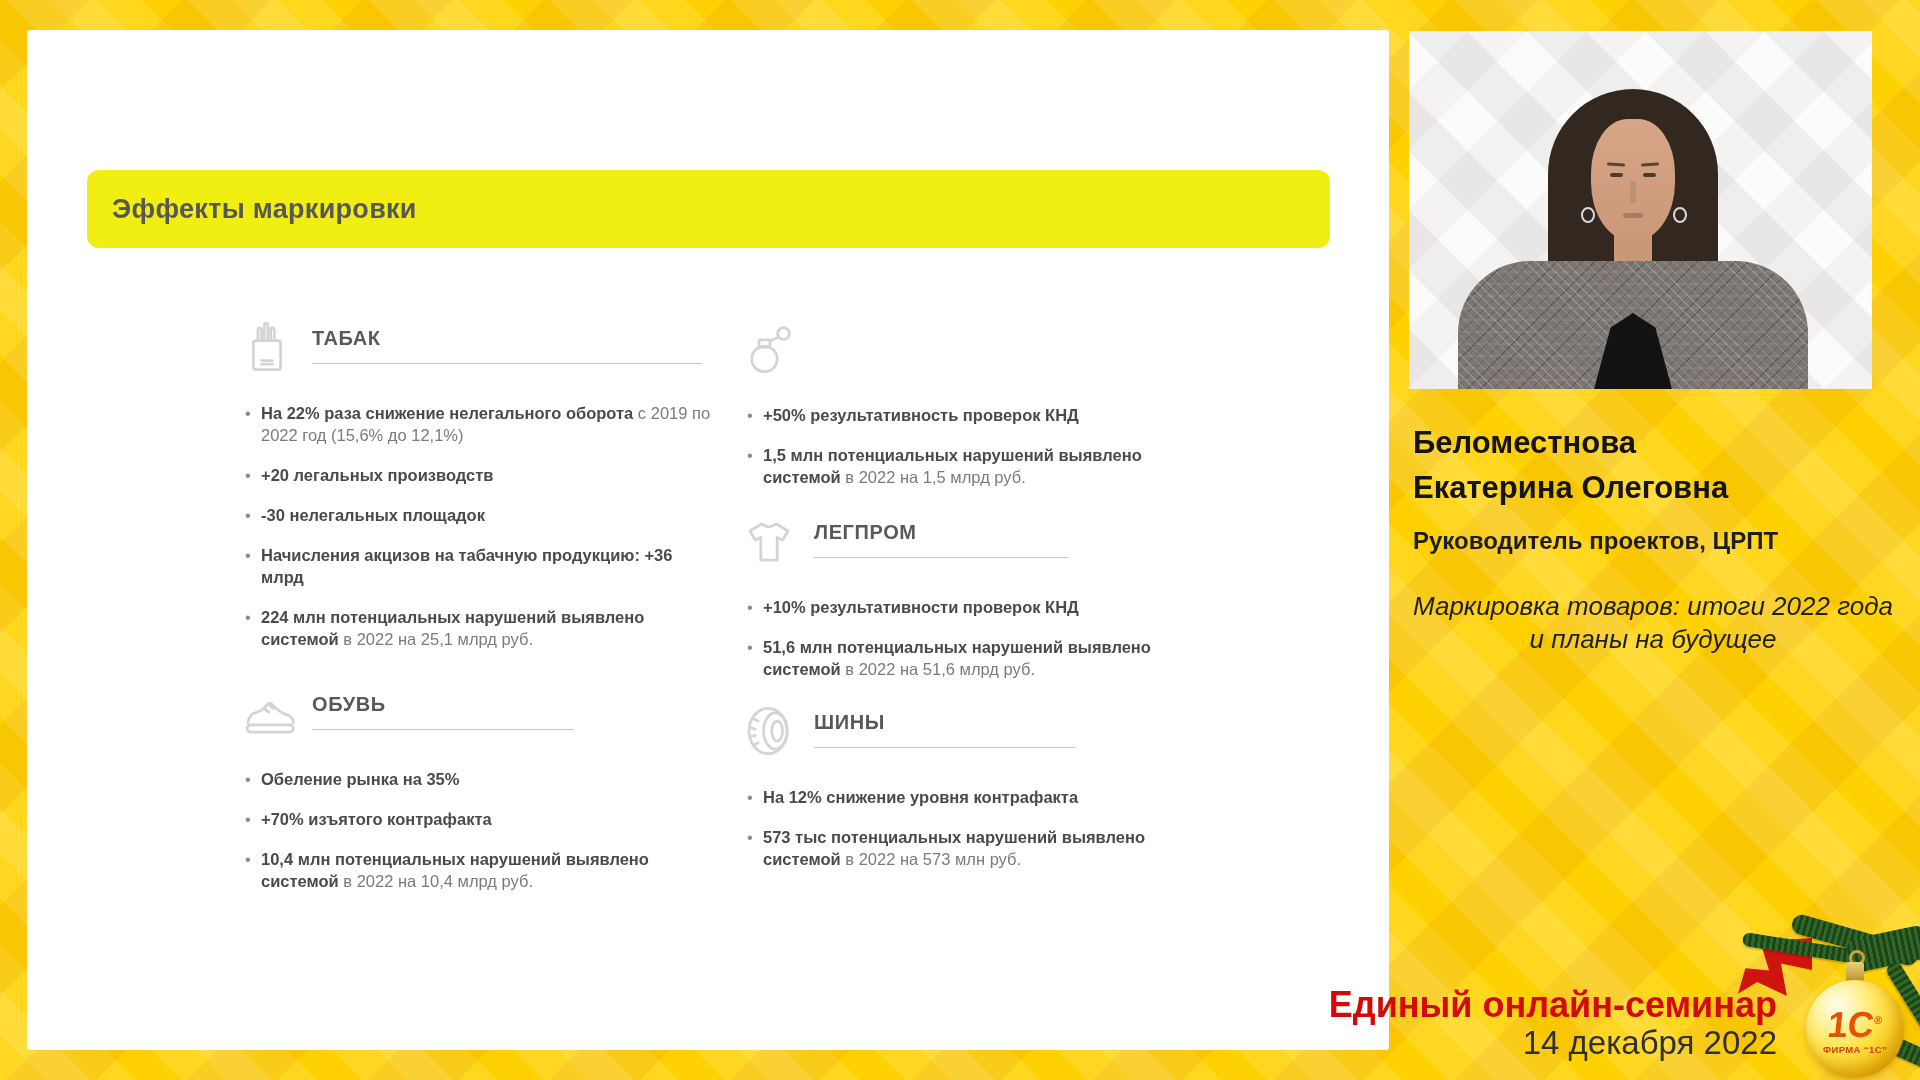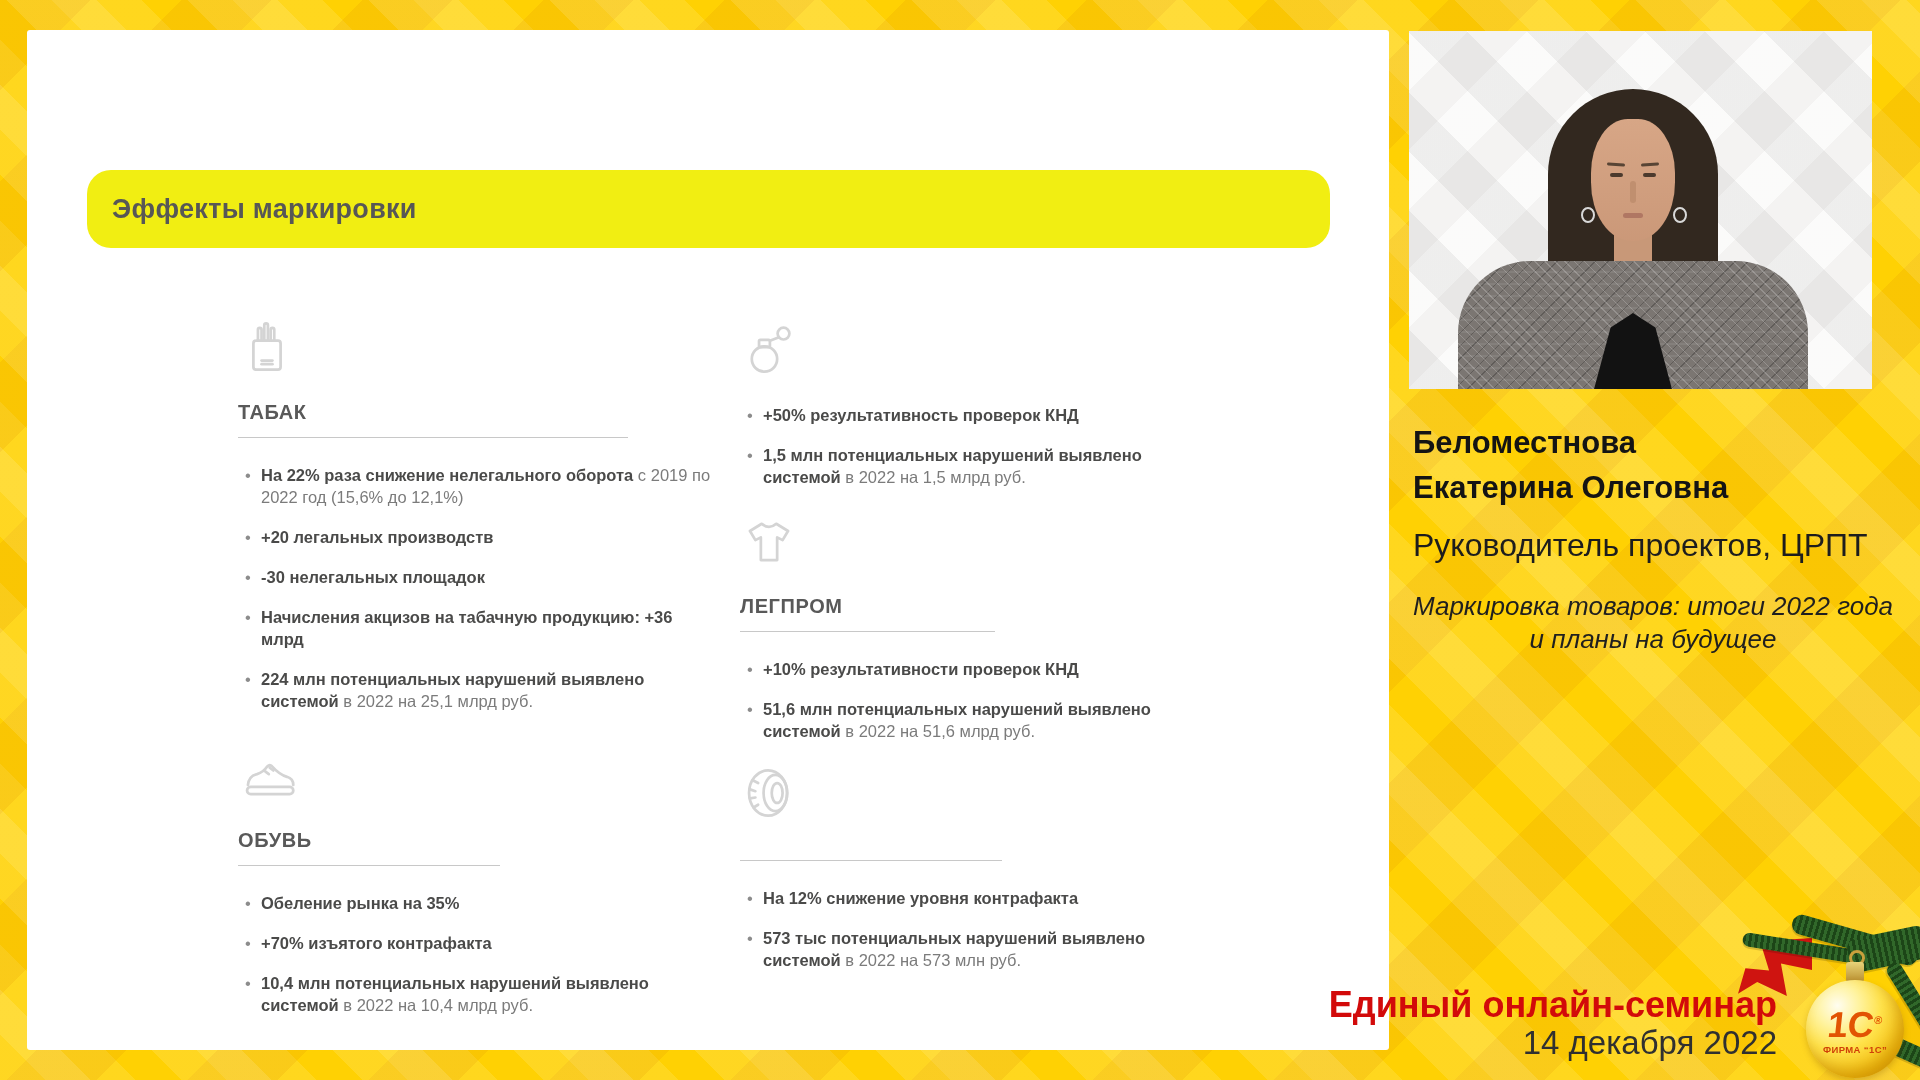--- a/index.html
+++ b/index.html
@@ -7,27 +7,27 @@
     position:relative;width:1920px;height:1080px;overflow:hidden;
     font-family:"Liberation Sans",sans-serif;
     background-color:#ffd103;
     background-image:
       repeating-linear-gradient(45deg, rgba(255,255,255,0.12) 0 64px, rgba(255,255,255,0) 64px 128px),
       repeating-linear-gradient(135deg, rgba(222,140,0,0.16) 0 64px, rgba(222,140,0,0) 64px 128px),
       repeating-linear-gradient(45deg, rgba(255,226,80,0.0) 0 32px, rgba(255,226,80,0.35) 32px 96px, rgba(255,226,80,0) 96px 128px);
   }
   
   .slide{position:absolute;left:27px;top:30px;width:1362px;height:1020px;background:#ffffff;border-radius:3px;}
-  .banner{position:absolute;left:60px;top:140px;width:1243px;height:78px;background:#f1ee12;border-radius:24px;display:flex;align-items:center;}
+  .banner{position:absolute;left:60px;top:140px;width:1243px;height:78px;background:#f1ee12;border-radius:12px;display:flex;align-items:center;}
   .banner span{padding-left:25px;font-size:27px;font-weight:700;color:#575756;letter-spacing:.3px;}
   .col{position:absolute;}
   .col-left{left:211px;top:288px;width:478px;}
   .col-right{left:713px;top:290px;width:470px;}
   .sec{margin:0;}
-  .sec-head{display:flex;gap:16px;align-items:flex-start;flex-direction:column;}
+  .sec-head{display:flex;gap:16px;align-items:flex-start;}
   .sec-icon{width:58px;height:58px;flex:none;}
   .sec-icon svg{width:58px;height:58px;display:block;}
   .sec-title-wrap{padding-top:9px;flex:1;}
   .sec-title{font-size:20px;font-weight:700;color:#595959;letter-spacing:.6px;}
   .sec-rule{height:1px;background:#c8c8c8;margin-top:13px;}
   .sec-tabak   .sec-rule{width:390px;}
   .sec-obuv    .sec-rule{width:262px;}
   .sec-dukhi   .sec-rule{width:248px;}
   .sec-legprom .sec-rule{width:255px;}
   .sec-shiny   .sec-rule{width:262px;}
@@ -62,21 +62,21 @@
     position:absolute;left:49px;bottom:-4px;width:350px;height:132px;border-radius:72px 72px 0 0;
     background-color:#7b7672;
     background-image:
       repeating-linear-gradient(45deg, rgba(255,255,255,.20) 0 1px, rgba(255,255,255,0) 1px 7px),
       repeating-linear-gradient(-45deg, rgba(0,0,0,.22) 0 1px, rgba(0,0,0,0) 1px 9px),
       repeating-linear-gradient(0deg, rgba(255,255,255,.07) 0 2px, rgba(255,255,255,0) 2px 12px);
   }
   .shirt{position:absolute;left:184px;bottom:-4px;width:80px;height:80px;background:#121212;clip-path:polygon(0 100%,100% 100%,78% 18%,50% 0,22% 18%);}
   
   .speaker-name{position:absolute;left:1413px;top:420px;font-size:31px;line-height:45px;font-weight:600;color:#141414;}
-  .speaker-role{position:absolute;left:1413px;top:527px;font-size:32px;font-weight:400;color:#1d1d1d;text-align:center;}
+  .speaker-role{position:absolute;left:1413px;top:527px;font-size:24px;font-weight:700;color:#1d1d1d;text-align:center;}
   .speaker-topic{position:absolute;left:1413px;top:590px;font-size:26px;line-height:33px;font-style:italic;color:#1f1f1f;text-align:center;}
   
   .event{position:absolute;right:143px;top:984px;font-size:36px;font-weight:600;color:#d20a0a;white-space:nowrap;}
   .date{position:absolute;right:143px;top:1024px;font-size:33px;font-weight:400;color:#303030;white-space:nowrap;}
   
   .branch{position:absolute;border-radius:10px;background:repeating-linear-gradient(90deg,#1c4517 0 3px,#31682a 3px 6px);box-shadow:0 2px 0 rgba(0,0,0,.15);}
   .ribbon{position:absolute;left:1738px;top:938px;width:74px;height:58px;background:#cf1410;clip-path:polygon(100% 0,100% 55%,58% 44%,66% 100%,26% 76%,0 96%,10% 52%,42% 56%,30% 6%);}
   .ball{position:absolute;left:1806px;top:980px;width:98px;height:98px;border-radius:50%;
     background:radial-gradient(circle at 32% 26%, #fffdf0 0%, #fff3a0 22%, #ffe24a 45%, #f4bd0c 74%, #d79c00 100%);
     box-shadow:inset -6px -8px 14px rgba(160,100,0,.35), 0 3px 6px rgba(120,70,0,.25);
@@ -197,20 +197,21 @@
       <ellipse cx="39" cy="32" rx="13" ry="20"></ellipse>
       <ellipse cx="41" cy="32" rx="6" ry="11"></ellipse>
       <path d="M14 18 l6 3"></path>
                   <path d="M11 28 l6 2"></path>
                   <path d="M11 38 l6 -1"></path>
                   <path d="M15 48 l5 -3"></path>
     </g>
               </svg>
             </div>
           <div class="sec-title-wrap">
+            <div class="sec-title">ШИНЫ</div>
             <div class="sec-rule"></div>
           </div>
         </div>
         <ul class="bullets">
             <li><strong>На 12% снижение уровня контрафакта</strong></li>
             <li><strong>573 тыс потенциальных нарушений выявлено системой</strong><span> в 2022 на 573 млн руб.</span></li>
           </ul>
       </div>
     </div>
   </div>

